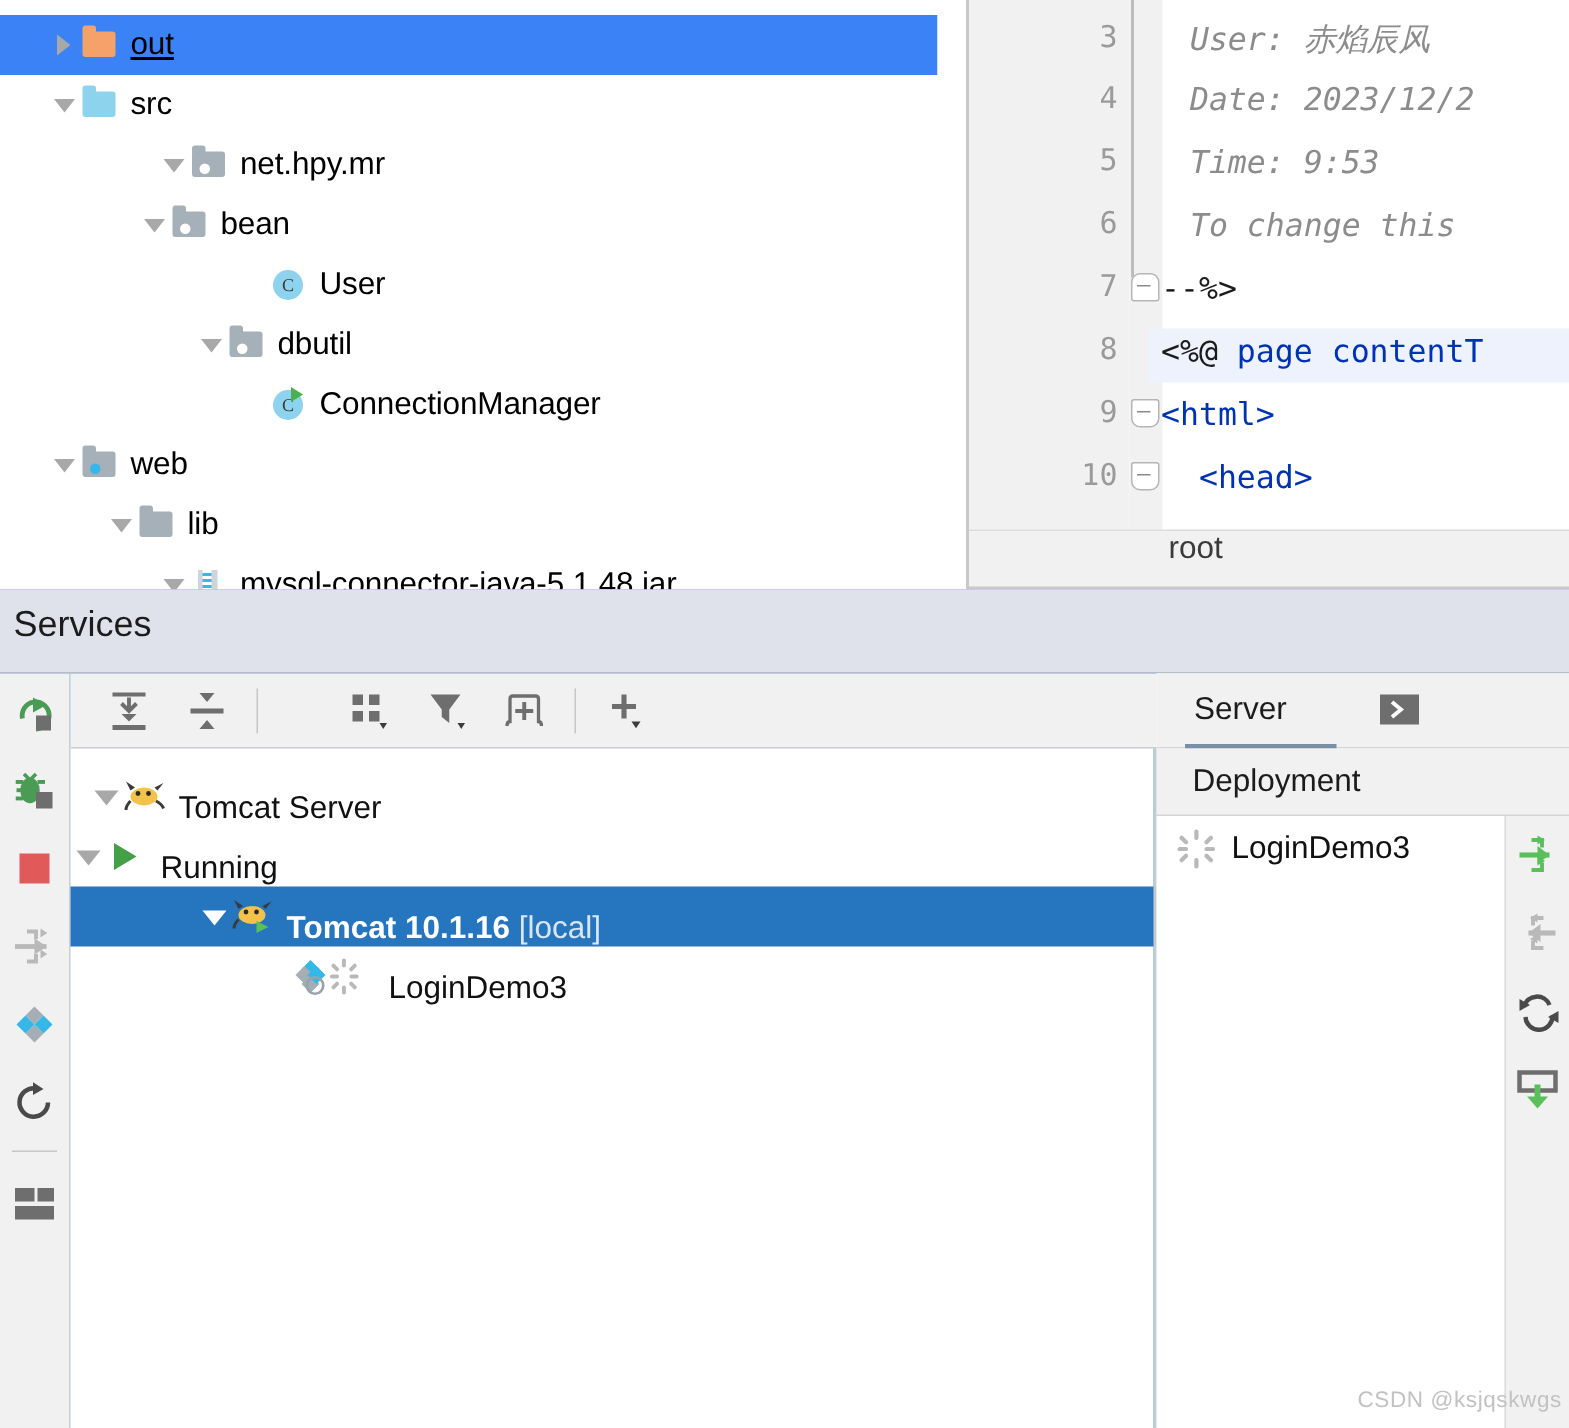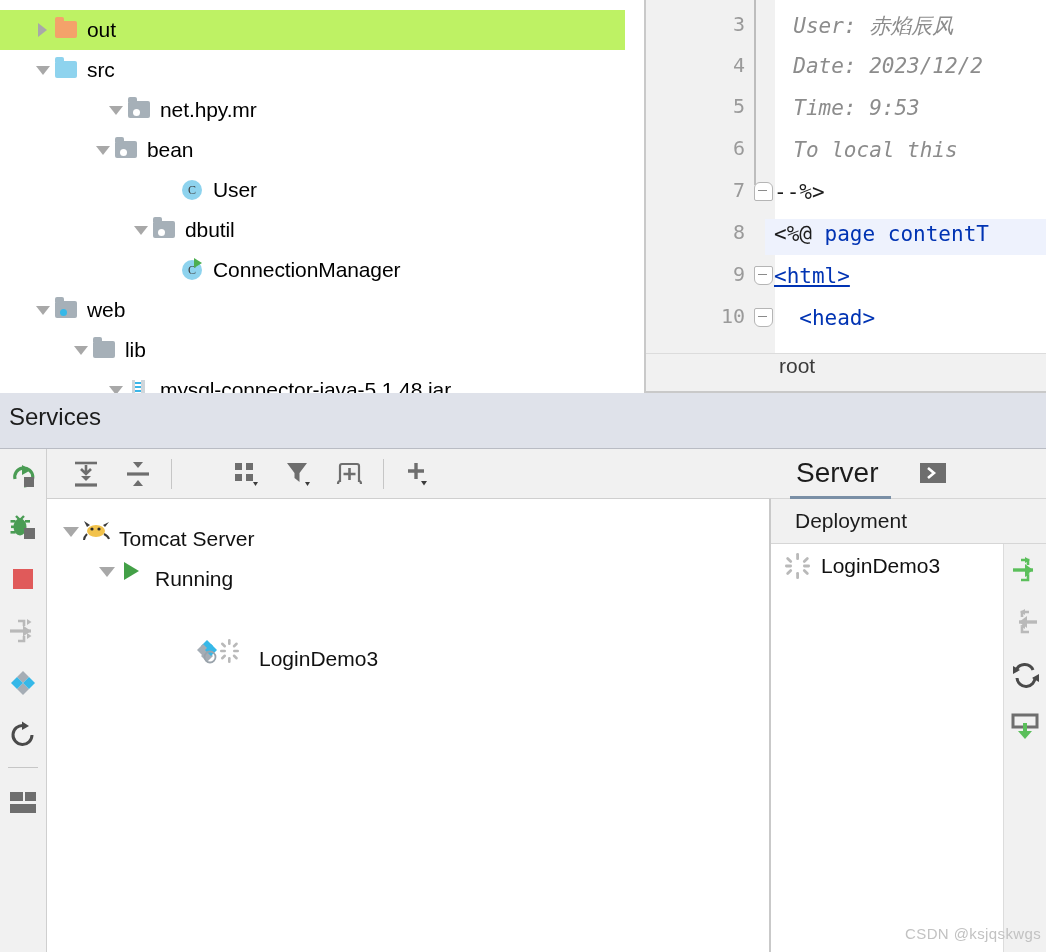--- a/index.html
+++ b/index.html
@@ -11,21 +11,21 @@
   }
   #root{position:relative;width:1046px;height:952px;}
 
   
   #top-area{position:absolute;left:0;top:0;width:1046px;height:393px;background:#ffffff;}
 
   
   #project-tree{position:absolute;left:0;top:0;width:625px;height:393px;background:#ffffff;overflow:hidden;}
   .trow{position:absolute;left:0;height:40px;width:625px;display:flex;align-items:center;white-space:nowrap;}
   .trow .label{font-size:21px;color:#000000;letter-spacing:-.1px;}
-  .trow.hl{background:#bef264;}
+  .trow.hl{background:#3b82f6;text-decoration:underline;}
   .arrow{width:22px;height:22px;flex:0 0 22px;position:relative;}
   .arrow.down::before{content:"";position:absolute;left:4px;top:7px;border-left:7px solid transparent;border-right:7px solid transparent;border-top:9px solid #a8a8a8;}
   .arrow.right::before{content:"";position:absolute;left:6px;top:4px;border-top:7px solid transparent;border-bottom:7px solid transparent;border-left:9px solid #a8a8a8;}
   .ico{width:26px;height:24px;flex:0 0 26px;position:relative;margin-right:7px;}
   .folder{position:absolute;left:1px;top:3px;width:22px;height:17px;border-radius:2px 2px 2px 2px;}
   .folder::before{content:"";position:absolute;left:0;top:-4px;width:9px;height:5px;border-radius:2px 2px 0 0;background:inherit;}
   .folder.orange{background:#f4a26a;}
   .folder.blue{background:#8ed3ee;}
   .folder.gray{background:#a6b0b8;}
   .srcdot{position:absolute;left:5px;top:8px;width:7px;height:7px;border-radius:50%;background:#ffffff;}
@@ -89,21 +89,21 @@
   .sarrow.down::before{content:"";position:absolute;left:4px;top:7px;border-left:8px solid transparent;border-right:8px solid transparent;border-top:10px solid #a8a8a8;}
   .srow.sel .sarrow.down::before{border-top-color:#ffffff;}
   .sico{width:30px;height:28px;flex:0 0 30px;position:relative;margin-right:6px;}
   .playtri{position:absolute;left:5px;top:5px;border-top:9px solid transparent;border-bottom:9px solid transparent;border-left:15px solid #43a047;}
 
   #svc-divider{position:absolute;left:769px;top:106px;width:2px;height:453px;background:#c9c9c9;}
 
   
   #detail{position:absolute;left:771px;top:56px;width:275px;height:503px;background:#ffffff;}
   #detail-tabs{position:absolute;left:0;top:0;width:275px;height:49px;background:#f1f1f1;}
-  .dtab{position:absolute;top:0;height:48px;display:flex;align-items:center;font-size:28px;color:#1c1c1c;}
+  .dtab{position:absolute;top:0;height:48px;display:flex;align-items:center;font-size:21px;color:#1c1c1c;}
   #dtab-underline{position:absolute;left:19px;top:47px;width:101px;height:3px;background:#7a8fa6;}
   #dtab-trackline{position:absolute;left:0;top:49px;width:275px;height:1px;background:#d6d6d6;}
   #subbar{position:absolute;left:0;top:50px;width:275px;height:44px;background:#f1f1f1;border-bottom:1px solid #d6d6d6;display:flex;align-items:center;}
   #subbar .sb{margin-left:24px;font-size:21px;color:#1c1c1c;}
   #deploy-list{position:absolute;left:0;top:95px;width:232px;height:408px;background:#ffffff;}
   .drow{position:absolute;left:0;width:232px;height:44px;display:flex;align-items:center;}
   .drow .dlabel{font-size:21px;color:#111111;}
   #rtoolbar{position:absolute;left:232px;top:95px;width:43px;height:408px;background:#f1f1f1;border-left:1px solid #dcdcdc;}
   .rbtn{position:absolute;left:0;width:43px;height:52px;display:flex;align-items:center;justify-content:center;}
 
@@ -236,24 +236,24 @@
         </div>
       <div class="foldmark tip" style="left:108px;top:308px;">
           <span class="box"></span>
         </div>
 
       <div class="hl-line"></div>
 
       <div class="codeline cmt" style="top:12px;text-align:center;"><span>  User: </span><span class="cjk">赤焰辰风</span></div>
       <div class="codeline cmt" style="top:54px;">  Date: 2023/12/2</div>
       <div class="codeline cmt" style="top:96px;">  Time: 9:53</div>
-      <div class="codeline cmt" style="top:138px;">  To local this </div>
+      <div class="codeline cmt" style="top:138px;">  To change this </div>
       <div class="codeline plain" style="top:180px;left:128px;">--%&gt;</div>
       <div class="codeline" style="top:222px;left:128px;"><span class="plain">&lt;%@ </span><span class="kw">page contentT</span></div>
-      <div class="codeline tag" style="top:264px;left:128px;text-decoration:underline;">&lt;html&gt;</div>
+      <div class="codeline tag" style="top:264px;left:128px;">&lt;html&gt;</div>
       <div class="codeline tag" style="top:306px;left:128px;">  &lt;head&gt;</div>
 
       <div id="breadcrumb">
         <span class="bc">root</span>
       </div>
       <div id="ed-bottom-line"></div>
     </div>
   </div>
 
   <div id="services">
@@ -387,28 +387,43 @@
             <path d="M22 10 L26 5 L20 8 Z" fill="#3a3a3a"></path>
             <circle cx="9" cy="12" r="1.6" fill="#2a2a2a"></circle>
             <circle cx="16" cy="12" r="1.6" fill="#2a2a2a"></circle>
             <path d="M4 17 q-3 3 -3 6" stroke="#3a3a3a" stroke-width="2" fill="none"></path>
             <path d="M21 17 q4 2 5 5" stroke="#3a3a3a" stroke-width="2" fill="none"></path>
           </svg>
         </span>
         <span class="slabel">Tomcat Server</span>
       </div>
 
-      <div class="srow" style="top:52px;padding-left:48px;">
+      <div class="srow" style="top:52px;">
         <span class="sarrow down"></span>
         <span class="sico">
             <span class="playtri"></span>
           </span>
         <span class="slabel">Running</span>
       </div>
 
+      <div class="srow sel" style="top:92px;padding-left:84px;">
+        <span class="sarrow down"></span>
+        <span class="sico">
+          <svg width="30" height="28" viewBox="0 0 30 28">
+            <ellipse cx="13" cy="13" rx="9" ry="6" fill="#f2c24b"></ellipse>
+            <path d="M4 9 L1 3 L7 7 Z" fill="#3a3a3a"></path>
+            <path d="M22 9 L26 4 L20 7 Z" fill="#3a3a3a"></path>
+            <circle cx="9" cy="11" r="1.6" fill="#2a2a2a"></circle>
+            <circle cx="16" cy="11" r="1.6" fill="#2a2a2a"></circle>
+            <path d="M4 16 q-3 3 -3 6" stroke="#3a3a3a" stroke-width="2" fill="none"></path>
+            <path d="M16 17 l8 4 l-8 4 z" fill="#5bbf5b"></path>
+          </svg>
+        </span>
+        <span class="slabel"><span>Tomcat 10.1.16</span><span class="dim"> [local]</span></span>
+      </div>
 
       <div class="srow" style="top:132px;padding-left:148px;">
         <span class="sico" style="width:58px;flex:0 0 58px;">
           <svg width="58" height="28" viewBox="0 0 58 28">
             <polygon points="12,3 18,9 12,15 6,9" fill="#35b8e8"></polygon>
             <polygon points="12,13 18,19 12,25 6,19" fill="#a5adb5"></polygon>
             <polygon points="2,13 8,7 14,13 8,19" fill="#a5adb5"></polygon>
             <polygon points="22,13 16,7 10,13 16,19" fill="#35b8e8"></polygon>
             <circle cx="15" cy="20" r="5.5" fill="none" stroke="#9aa3ab" stroke-width="1.8"></circle>
             <g fill="#b9b9b9">

